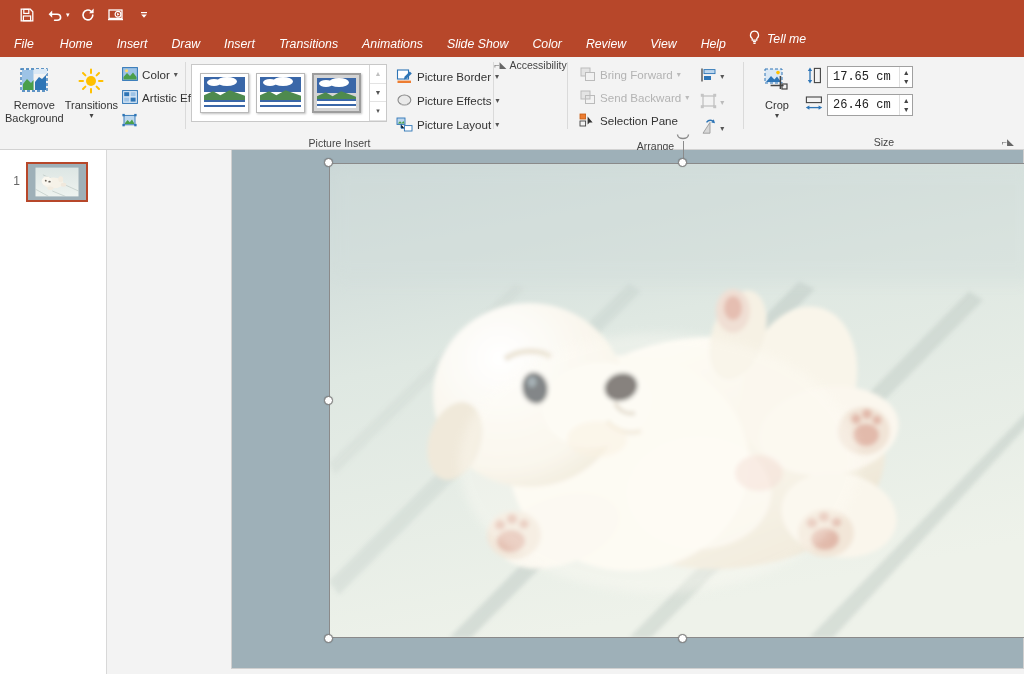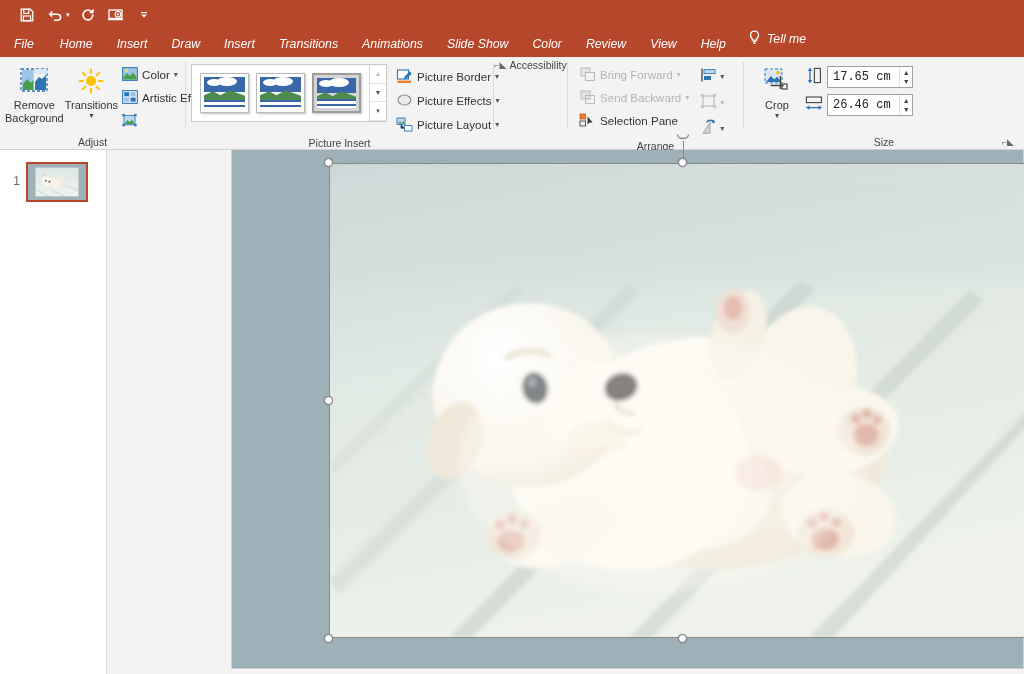--- a/index.html
+++ b/index.html
@@ -328,21 +328,20 @@
                   <rect x="5" y="5" width="13" height="11" fill="#dae8f5" stroke="#2e75b6" stroke-width=".9"></rect>
                   <path fill="#4a9f4a" d="M6 15l3-3.6 2.4 2.4 2.2-2.6 3 3.8z"></path>
                   <path fill="none" stroke="#2e75b6" stroke-width="1.6" d="M2 7.4a4.2 4.2 0 0 1 6.6-2.6"></path>
                   <path fill="#2e75b6" d="M.4 4.2 4.6 4.4 2.2 8z"></path>
                 </svg>
             </span>
             <span class="cr">▾</span>
           </div>
         </div>
       </div>
-      <div class="group-label">Adjust</div>
     </div>
 
     <div class="group-sep"></div>
 
     <div class="group" style="width:307px">
       <div class="group-body" style="gap:6px">
         <div class="gallery">
           <div class="thumbs">
             <div class="thumb">
               <div class="frame">

